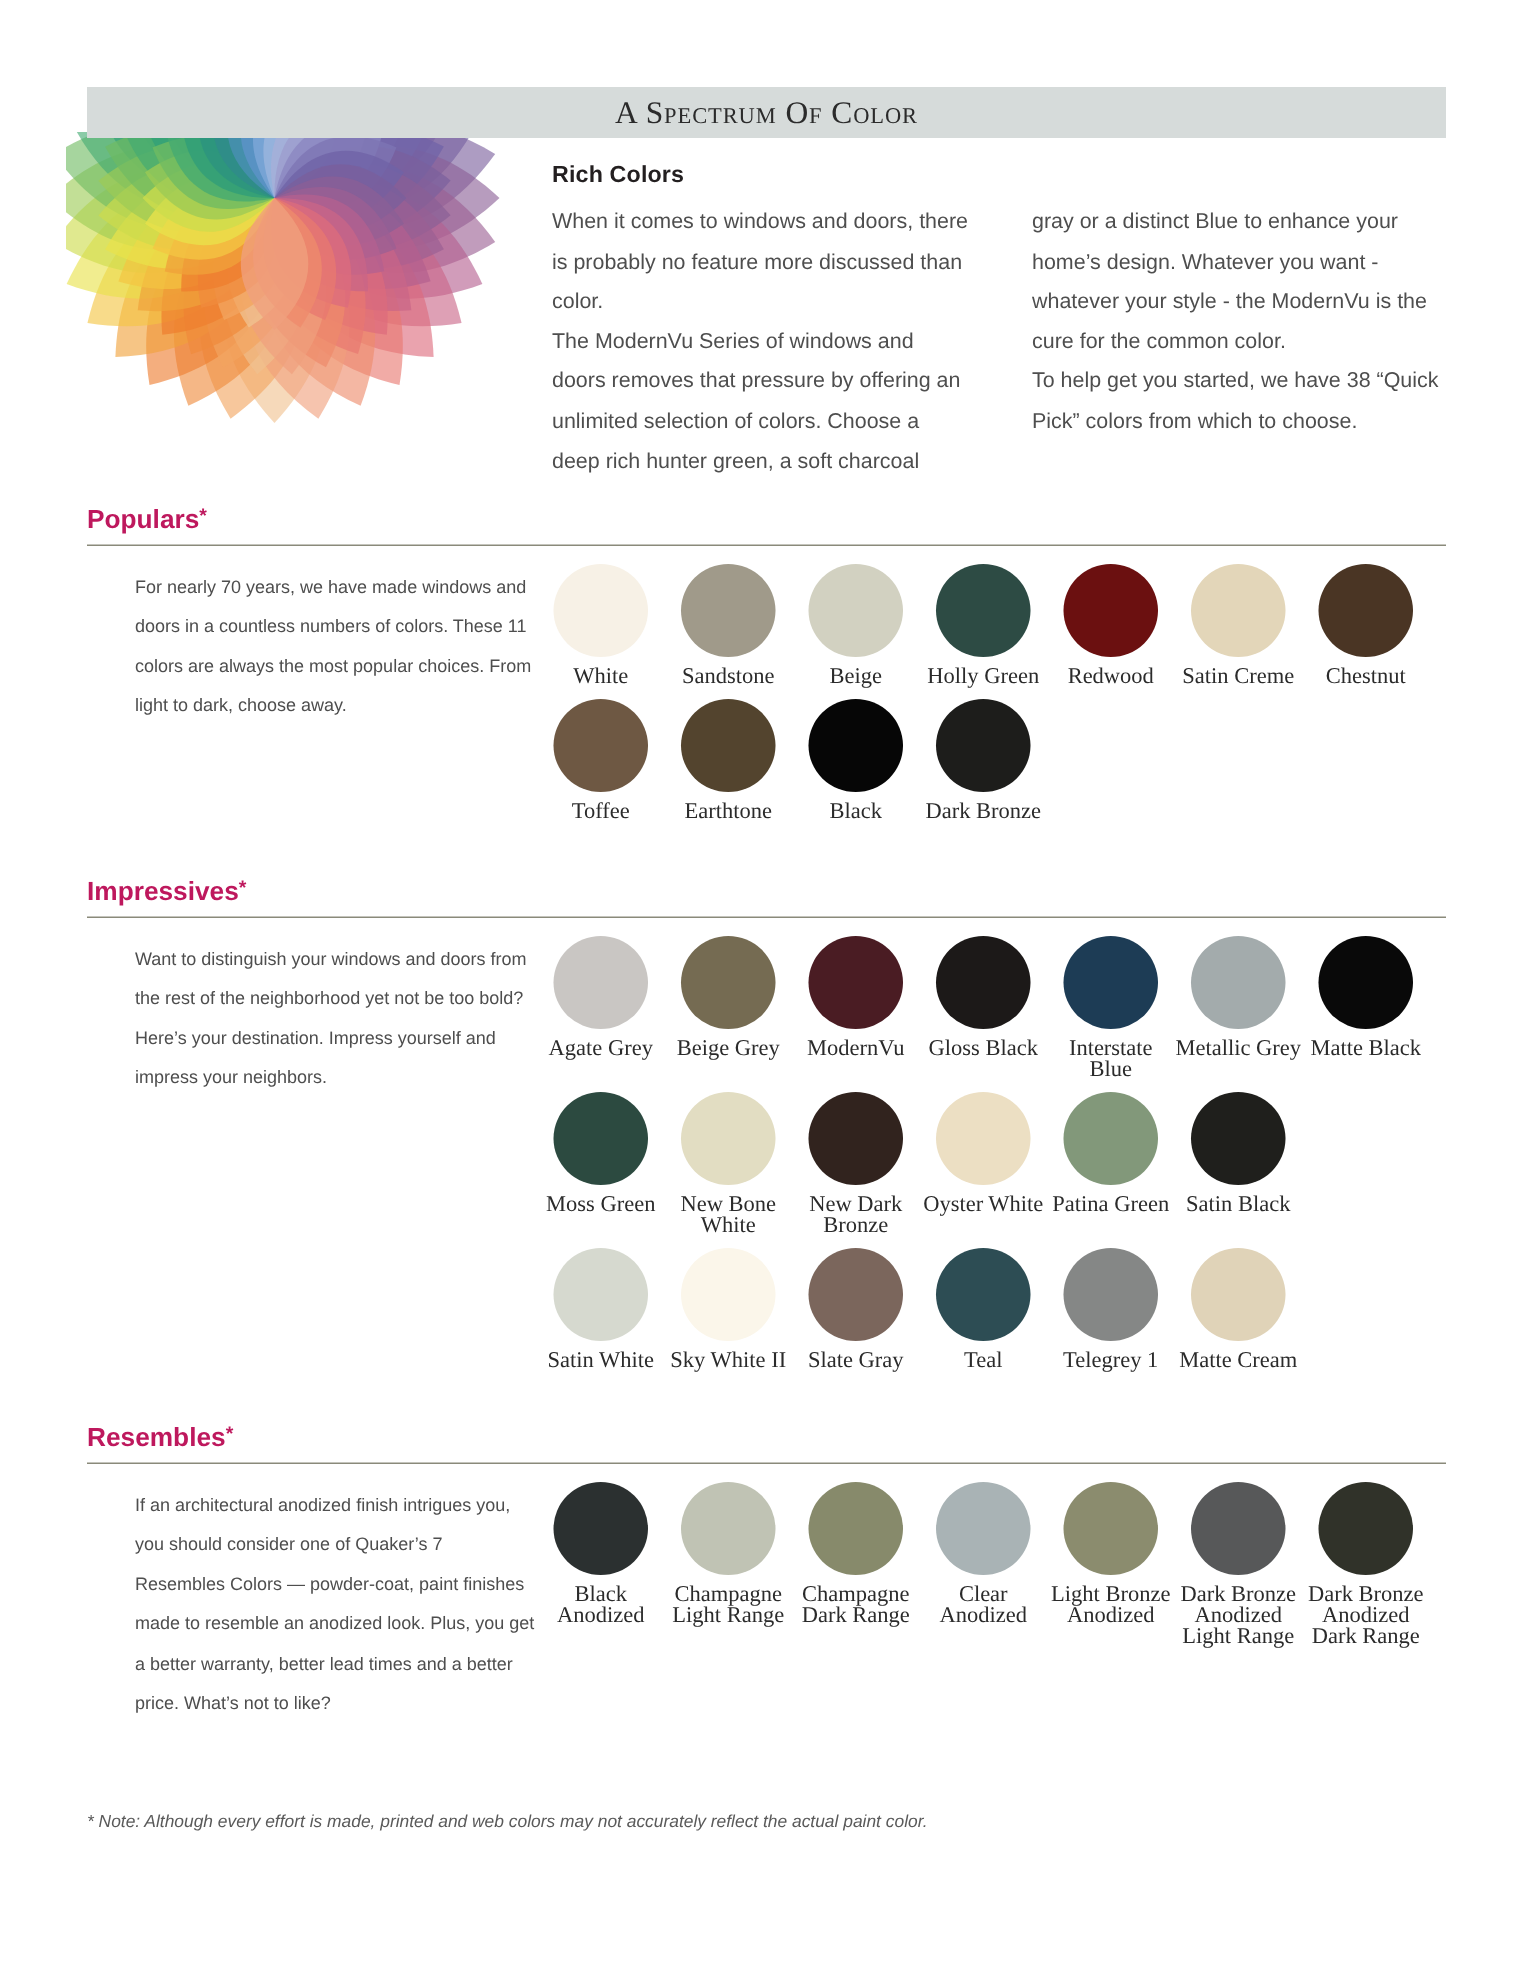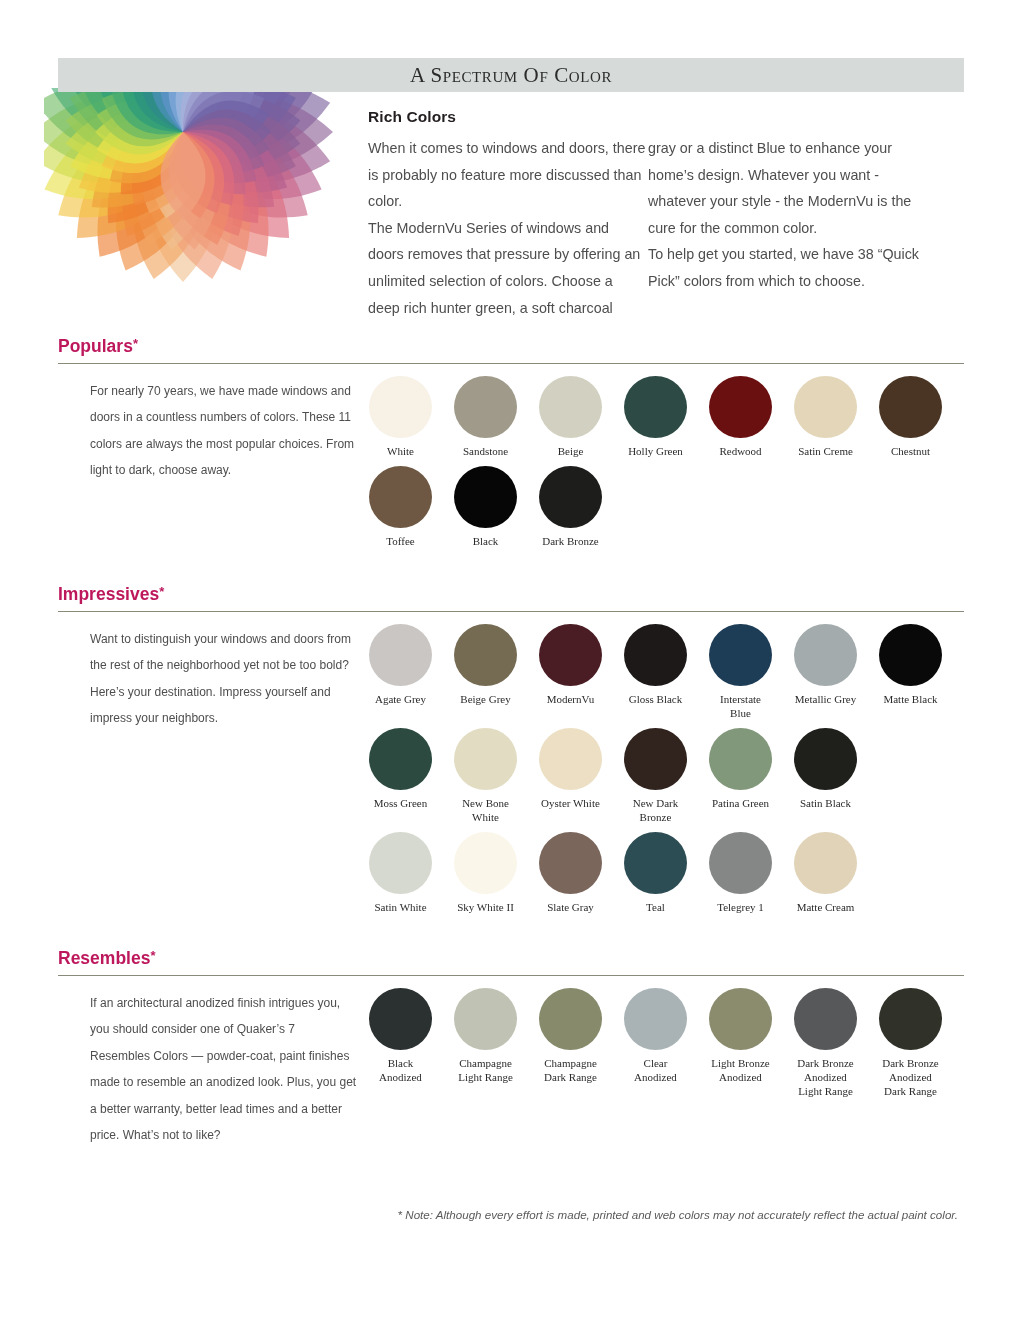--- a/index.html
+++ b/index.html
@@ -28,21 +28,21 @@
 
   
   .flower { position: absolute; left: 44px; top: 88px; width: 320px; height: 230px; }
 
   
   .intro { position: absolute; left: 368px; top: 108px; width: 600px; }
   .intro-heading {
     font-size: 15.5px; font-weight: bold; color: #231f20;
     margin-bottom: 9px; letter-spacing: 0.1px;
   }
-  .intro-cols { display: flex; }
+  .intro-cols { display: flex; gap: 40px; }
   .intro-col { width: 280px; }
   .intro-p {
     font-size: 14.3px; line-height: 26.6px; color: #4e4e4e;
     font-weight: 300;
   }
 
   
   .section { position: absolute; left: 58px; width: 906px; }
   .section-title {
     font-size: 17.5px; font-weight: bold; color: #be185d;
@@ -62,29 +62,29 @@
     width: 85px; margin-right: 0;
     display: flex; flex-direction: column; align-items: center;
   }
   .swatch-dot {
     width: 63px; height: 62px; border-radius: 50%;
     flex: none;
   }
   .swatch-label {
     margin-top: 6px;
     font-family: "Liberation Serif", serif;
-    font-size: 11px; color: #2b2b2b;
+    font-size: 15px; color: #2b2b2b;
     text-align: center; line-height: 14px;
   }
   .row-gap-md { margin-top: 8px; }
 
   
   .footnote {
     position: absolute; left: 58px; top: 1208px; width: 900px;
-    font-size: 11.6px; font-style: italic; color: #5a5a5a; font-weight: 300; text-align: right;
+    font-size: 11.6px; font-style: italic; color: #5a5a5a; font-weight: 300;
   }
 </style>
 </head>
 <body>
 
 <div class="page">
 
   <div class="flower">
     <svg viewBox="0 0 320 230" width="320" height="230">
       <g id="flower-petals">
@@ -246,20 +246,24 @@
                 <div class="swatch-dot" style="background: rgb(74, 53, 36);"></div>
                 <div class="swatch-label">Chestnut</div>
               </div>
             </div>
             <div class="swatch-row row-gap-md">
               <div class="swatch-cell">
                 <div class="swatch-dot" style="background: rgb(110, 88, 67);"></div>
                 <div class="swatch-label">Toffee</div>
               </div>
               <div class="swatch-cell">
+                <div class="swatch-dot" style="background: rgb(83, 68, 46);"></div>
+                <div class="swatch-label">Earthtone</div>
+              </div>
+              <div class="swatch-cell">
                 <div class="swatch-dot" style="background: rgb(6, 6, 6);"></div>
                 <div class="swatch-label">Black</div>
               </div>
               <div class="swatch-cell">
                 <div class="swatch-dot" style="background: rgb(29, 29, 27);"></div>
                 <div class="swatch-label">Dark Bronze</div>
               </div>
             </div>
           </div>
         </div>
@@ -303,26 +307,26 @@
             <div class="swatch-row row-gap-md">
               <div class="swatch-cell">
                 <div class="swatch-dot" style="background: rgb(44, 74, 64);"></div>
                 <div class="swatch-label">Moss Green</div>
               </div>
               <div class="swatch-cell">
                 <div class="swatch-dot" style="background: rgb(226, 221, 194);"></div>
                 <div class="swatch-label">New Bone<br>White</div>
               </div>
               <div class="swatch-cell">
+                <div class="swatch-dot" style="background: rgb(49, 35, 30);"></div>
+                <div class="swatch-label">New Dark<br>Bronze</div>
+              </div>
+              <div class="swatch-cell">
                 <div class="swatch-dot" style="background: rgb(236, 223, 195);"></div>
                 <div class="swatch-label">Oyster White</div>
-              </div>
-              <div class="swatch-cell">
-                <div class="swatch-dot" style="background: rgb(49, 35, 30);"></div>
-                <div class="swatch-label">New Dark<br>Bronze</div>
               </div>
               <div class="swatch-cell">
                 <div class="swatch-dot" style="background: rgb(130, 152, 122);"></div>
                 <div class="swatch-label">Patina Green</div>
               </div>
               <div class="swatch-cell">
                 <div class="swatch-dot" style="background: rgb(31, 31, 28);"></div>
                 <div class="swatch-label">Satin Black</div>
               </div>
             </div>

